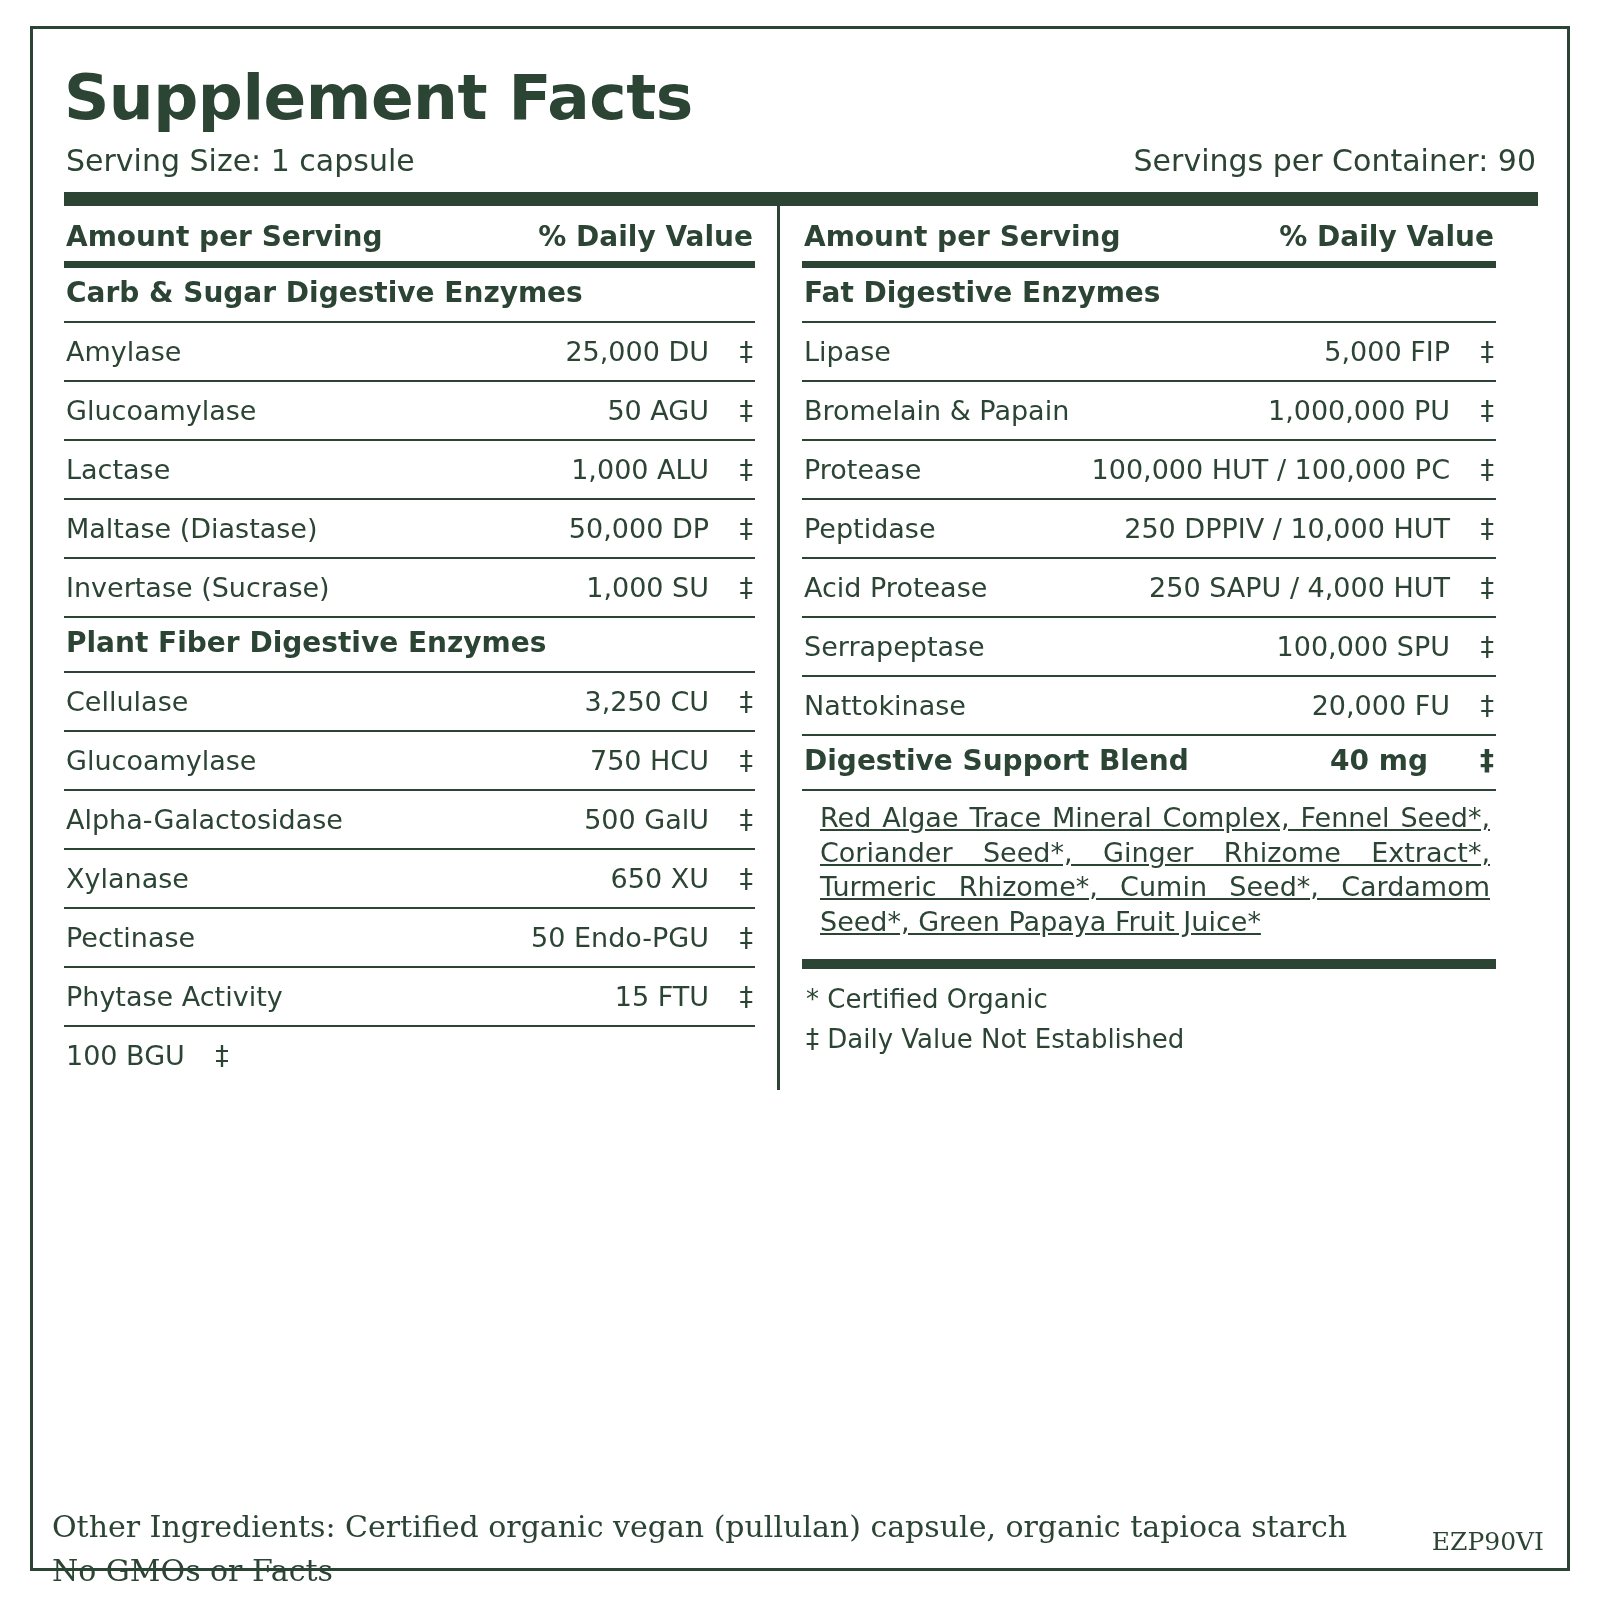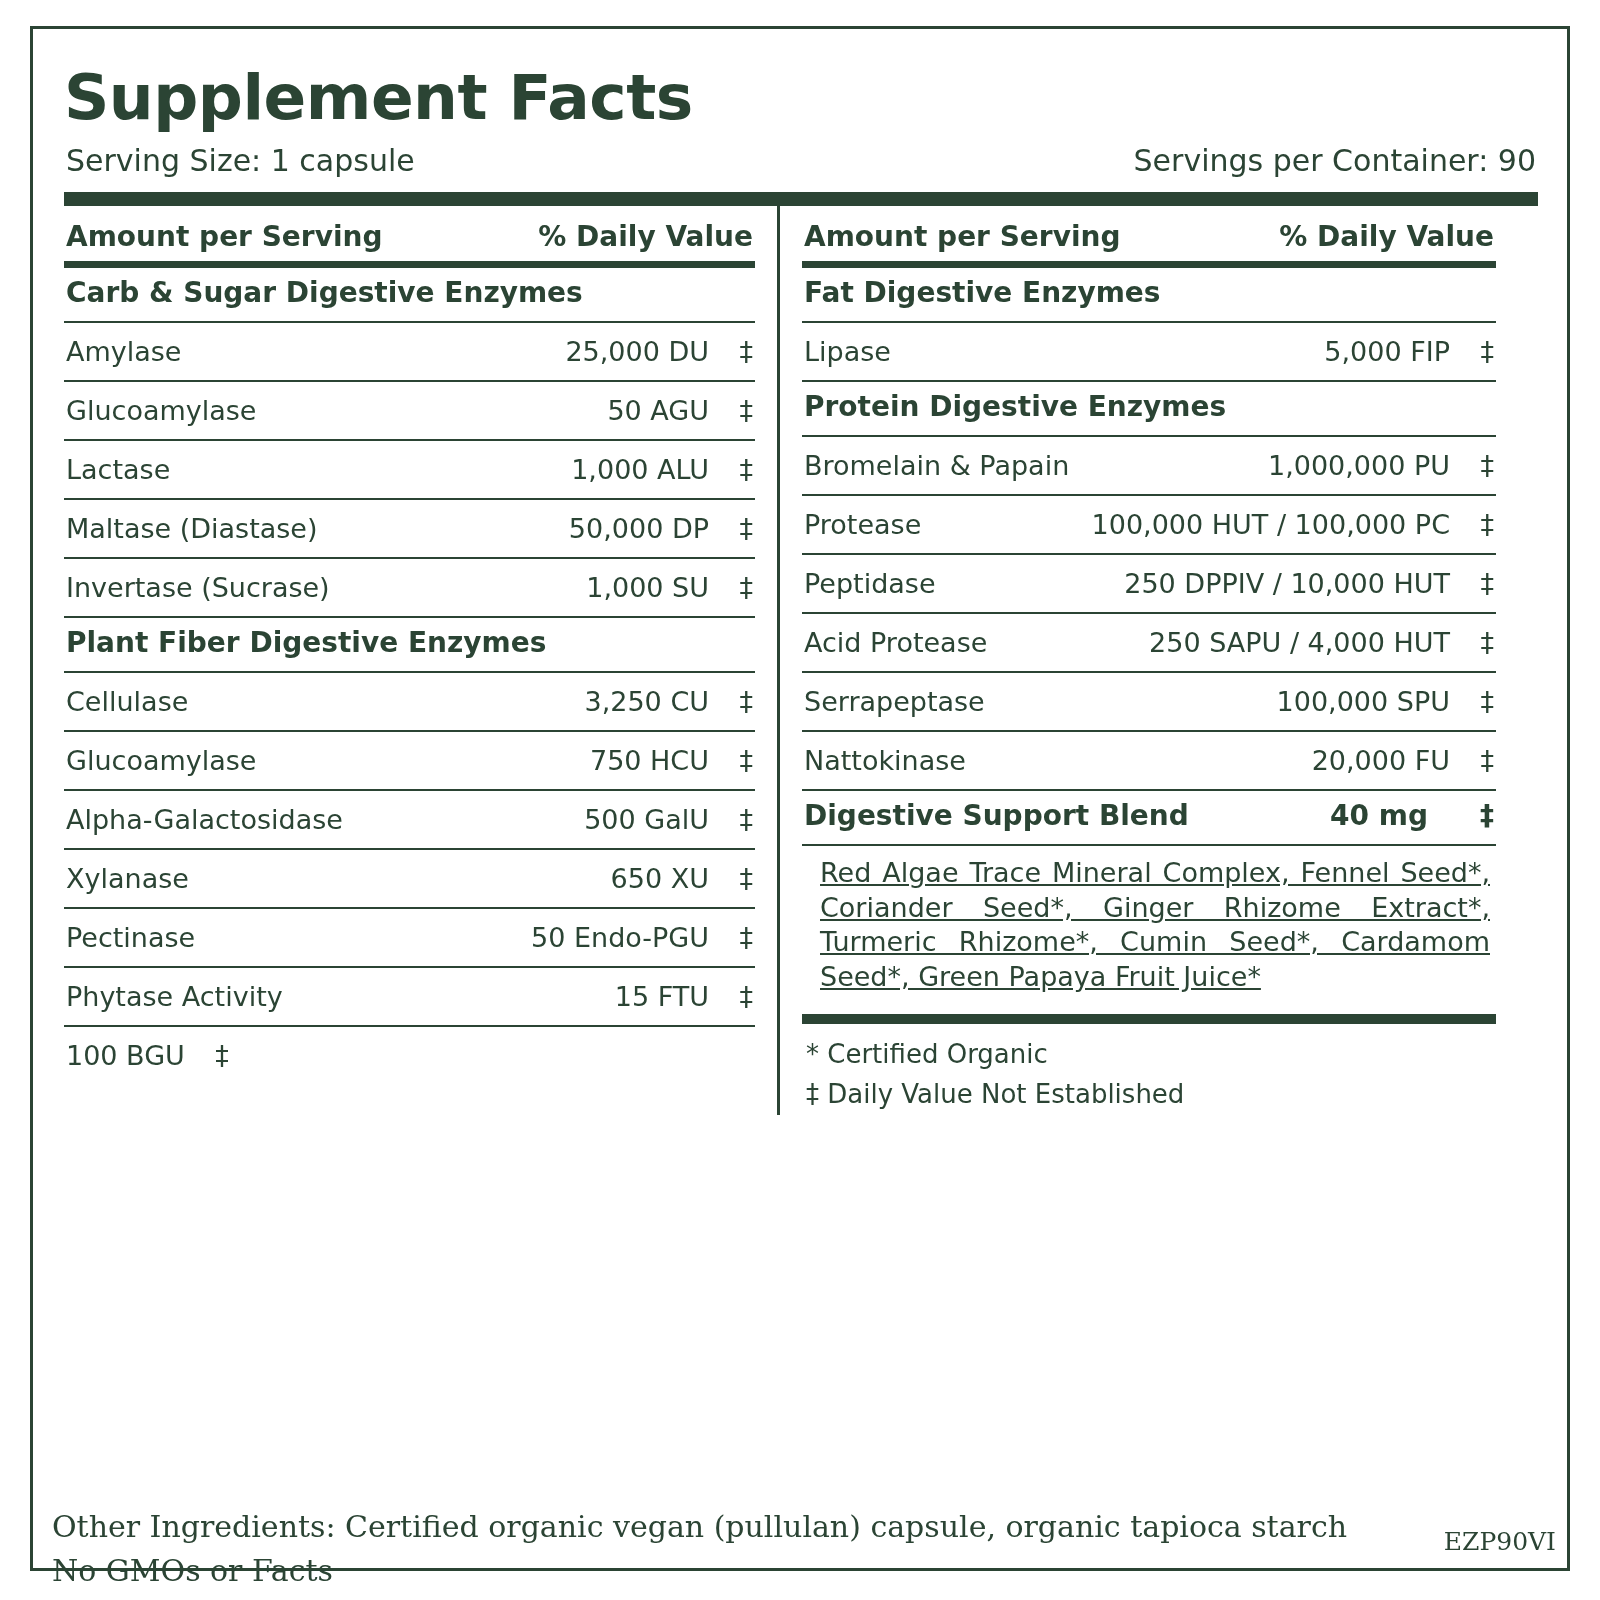--- a/index.html
+++ b/index.html
@@ -132,21 +132,21 @@
     left: 52px;
     top: 1505px;
     width: 1470px;
     font-family: "DejaVu Serif", serif;
     font-size: 30px;
     line-height: 1.45;
     color: #2b4434;
   }
   .code {
     position: absolute;
-    right: 44px;
+    right: 56px;
     top: 1527px;
     font-family: "DejaVu Serif", serif;
     font-size: 25px;
     color: #2b4434;
   }
 </style>
 </head>
 <body>
 
 <div class="page">
@@ -249,21 +249,20 @@
 
         <div>
           <div class="group-head">Fat Digestive Enzymes</div>
 
           <div class="row">
             <span class="name">Lipase</span>
             <span class="amount">5,000 FIP</span>
             <span class="dv">‡</span>
           </div>
 
-          <div class="group-head">Protein Digestive Enzymes</div>
 
           <div class="row">
             <span class="name">Bromelain &amp; Papain</span>
             <span class="amount">1,000,000 PU</span>
             <span class="dv">‡</span>
           </div>
           <div class="row">
             <span class="name">Protease</span>
             <span class="amount">100,000 HUT / 100,000 PC</span>
             <span class="dv">‡</span>

